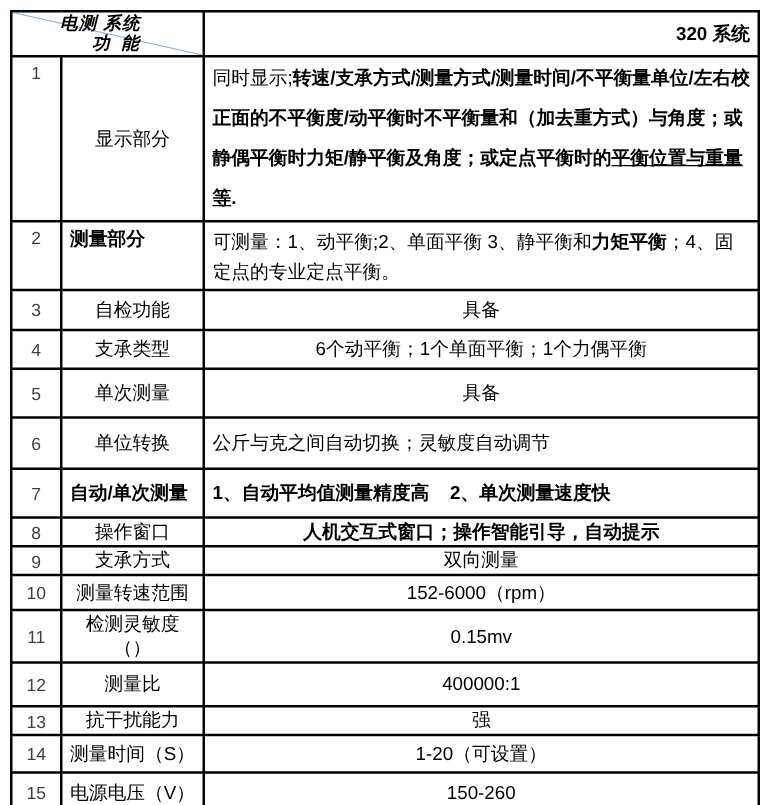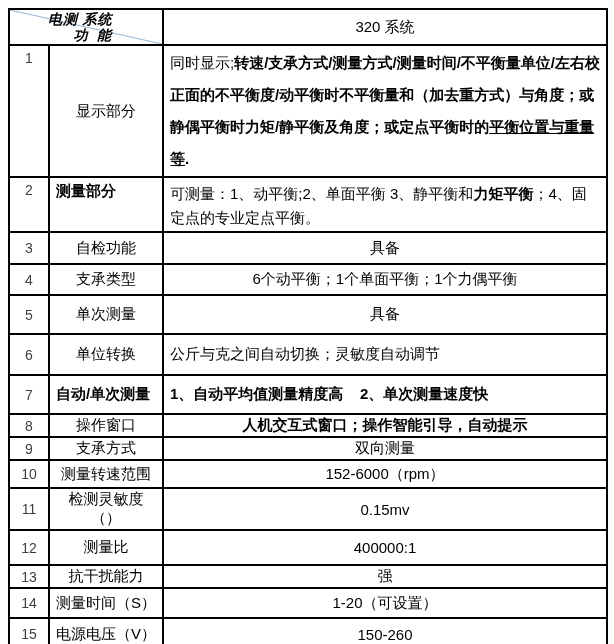--- a/index.html
+++ b/index.html
@@ -15,21 +15,21 @@
   .u{text-decoration:underline;}
   .top{vertical-align:top;padding-top:4px;}
   .r1val{line-height:32px;}
   .r2val{line-height:24px;margin-left:40px;}
   
   .corner{position:relative;padding:0;font-family:"Liberation Serif","DejaVu Serif",serif;
           font-style:italic;font-weight:bold;font-size:14px;overflow:hidden;vertical-align:middle;}
   .corner svg{position:absolute;top:0;left:0;width:100%;height:100%;display:block;}
   .corner-top{position:relative;text-align:left;padding-left:38px;letter-spacing:1px;line-height:16px;margin-top:2px;}
   .corner-bottom{position:relative;text-align:right;padding-right:48px;letter-spacing:3px;line-height:16px;}
-  .systitle{text-align:center;font-weight:normal;}
+  .systitle{text-align:right;font-weight:bold;}
 </style>
 </head>
 <body>
 
 <div class="page">
   <table>
     <colgroup>
         <col style="width:40px">
         <col style="width:114px">
         <col style="width:444px">

